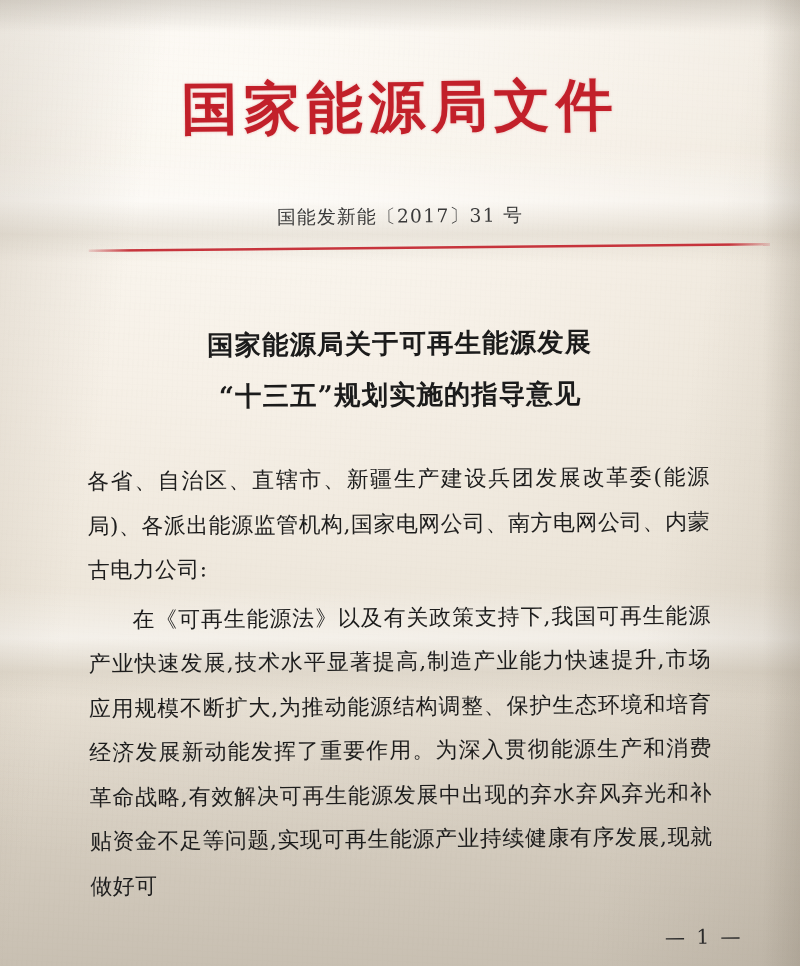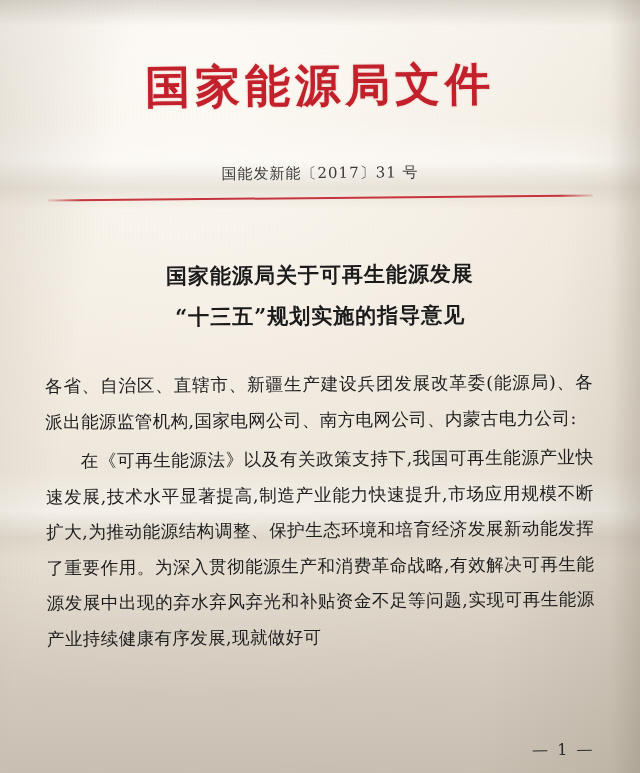--- a/index.html
+++ b/index.html
@@ -47,21 +47,21 @@
     opacity: 0.35;
     pointer-events: none;
     background-image:
       repeating-linear-gradient(92deg, rgba(160,150,135,0.05) 0px, rgba(160,150,135,0.05) 1px, rgba(255,255,255,0) 1px, rgba(255,255,255,0) 4px),
       repeating-linear-gradient(3deg, rgba(160,150,135,0.04) 0px, rgba(160,150,135,0.04) 1px, rgba(255,255,255,0) 1px, rgba(255,255,255,0) 5px);
   }
 
   .content {
     position: absolute;
     inset: 0;
-    padding: 0 46px;
+    padding: 0 71px;
     box-sizing: border-box;
   }
 
   
   .masthead {
     text-align: center;
     margin-top: 56px;
     color: #c2202a;
     font-family: "DejaVu Serif", "Liberation Serif", serif;
     font-weight: 700;

